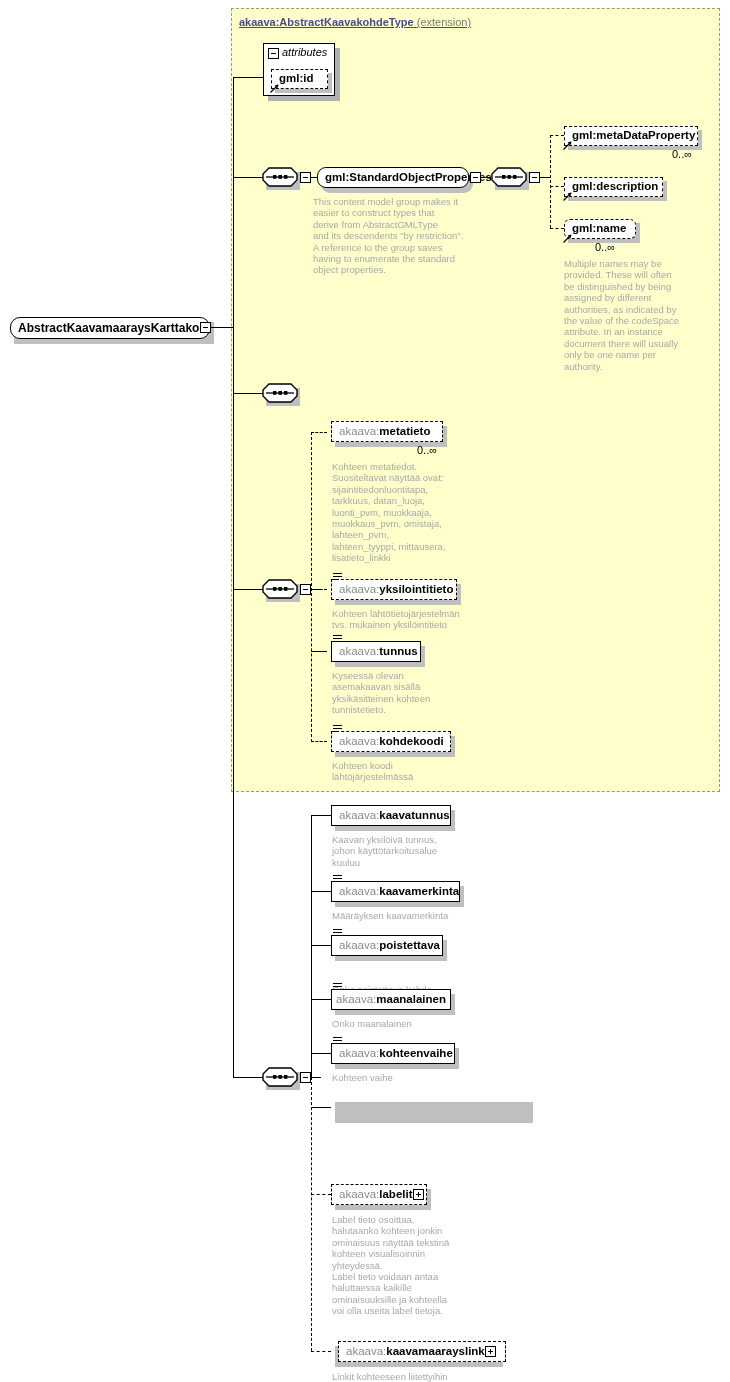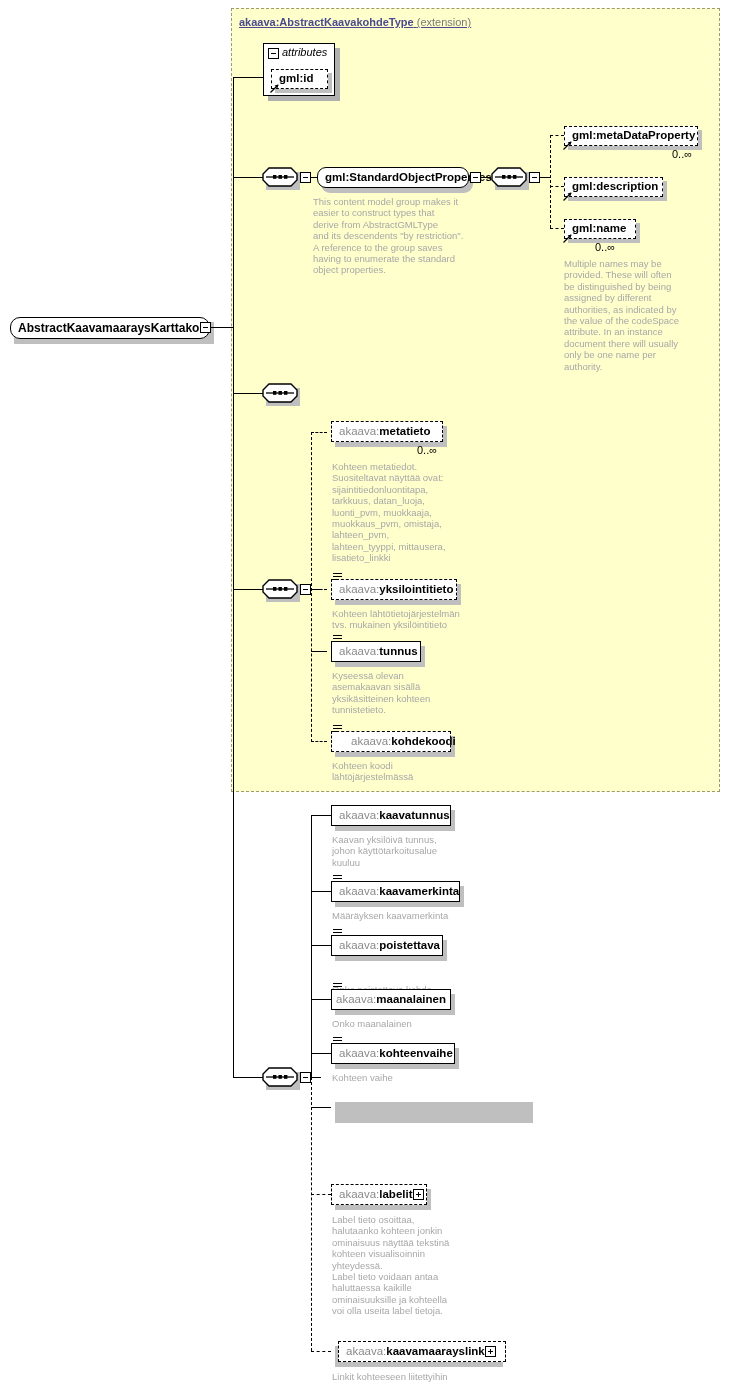--- a/index.html
+++ b/index.html
@@ -271,21 +271,21 @@
     <span class="node-label gmlns">
       <span class="ns">gml:</span><span class="ns">description</span>
     </span>
     <svg class="refarrow" width="9" height="9" viewBox="0 0 9 9">
       <path d="M0.5,8.5 L8,1" stroke="#000" stroke-width="1.2" fill="none"></path>
       <path d="M8.5,0.5 L4.6,1.6 L7.4,4.4 Z" fill="#000"></path>
     </svg>
   </div>
 
   <div class="node-shadow" style="left:568px; top:223px; width:72px; height:20px;"></div>
-  <div class="node dashed" style="left:564px; top:219px; width:72px; height:20px;">
+  <div class="node dashed" style="left:564px; top:219px; width:72px; height:20px;border-radius:6px;">
     <span class="node-label gmlns">
       <span class="ns">gml:</span><span class="ns">name</span>
     </span>
     <svg class="refarrow" width="9" height="9" viewBox="0 0 9 9">
       <path d="M0.5,8.5 L8,1" stroke="#000" stroke-width="1.2" fill="none"></path>
       <path d="M8.5,0.5 L4.6,1.6 L7.4,4.4 Z" fill="#000"></path>
     </svg>
   </div>
   <div class="card" style="left:595px; top:241px;">0..∞</div>
   <div class="desc" style="left:564px; top:258px; width:130px;">Multiple names may be
@@ -368,21 +368,21 @@
     <span class="node-label">
       <span class="ns">akaava:</span><span class="nm">tunnus</span>
     </span>
   </div>
   <div class="desc" style="left:332px; top:670px; width:130px;">Kyseessä olevan
 asemakaavan sisällä
 yksikäsitteinen kohteen
 tunnistetieto.</div>
 
   <div class="node-shadow" style="left:335px; top:736px; width:120px; height:21px;"></div>
-  <div class="node dashed" style="left:331px; top:731px; width:120px; height:21px;padding-left:12px;">
+  <div class="node dashed" style="left:331px; top:731px; width:120px; height:21px;">
     <span class="typeicon" style="left:1px; top:-7px;">
         <i></i>
         <i></i>
         <i></i>
       </span>
     <span class="node-label">
       <span class="ns">akaava:</span><span class="nm">kohdekoodi</span>
     </span>
   </div>
   <div class="desc" style="left:332px; top:760px; width:130px;">Kohteen koodi

